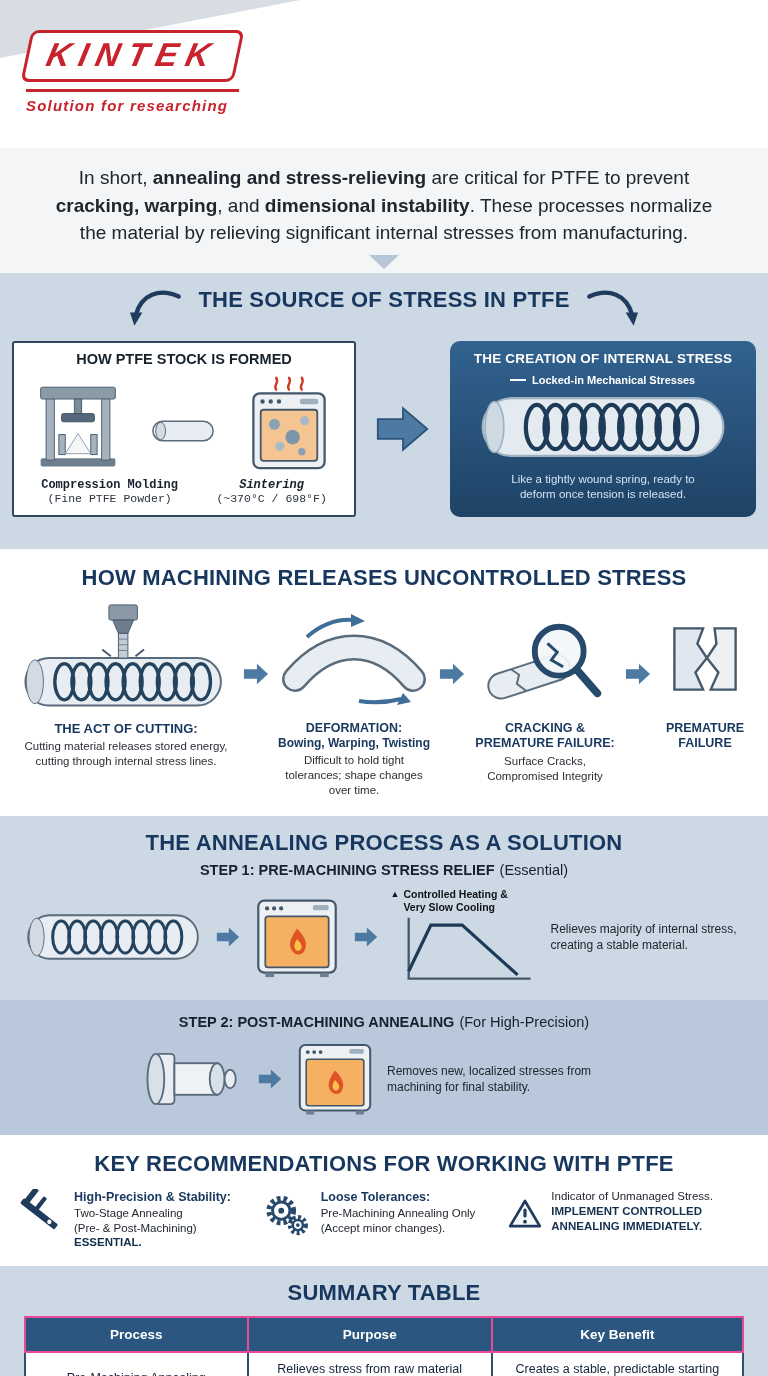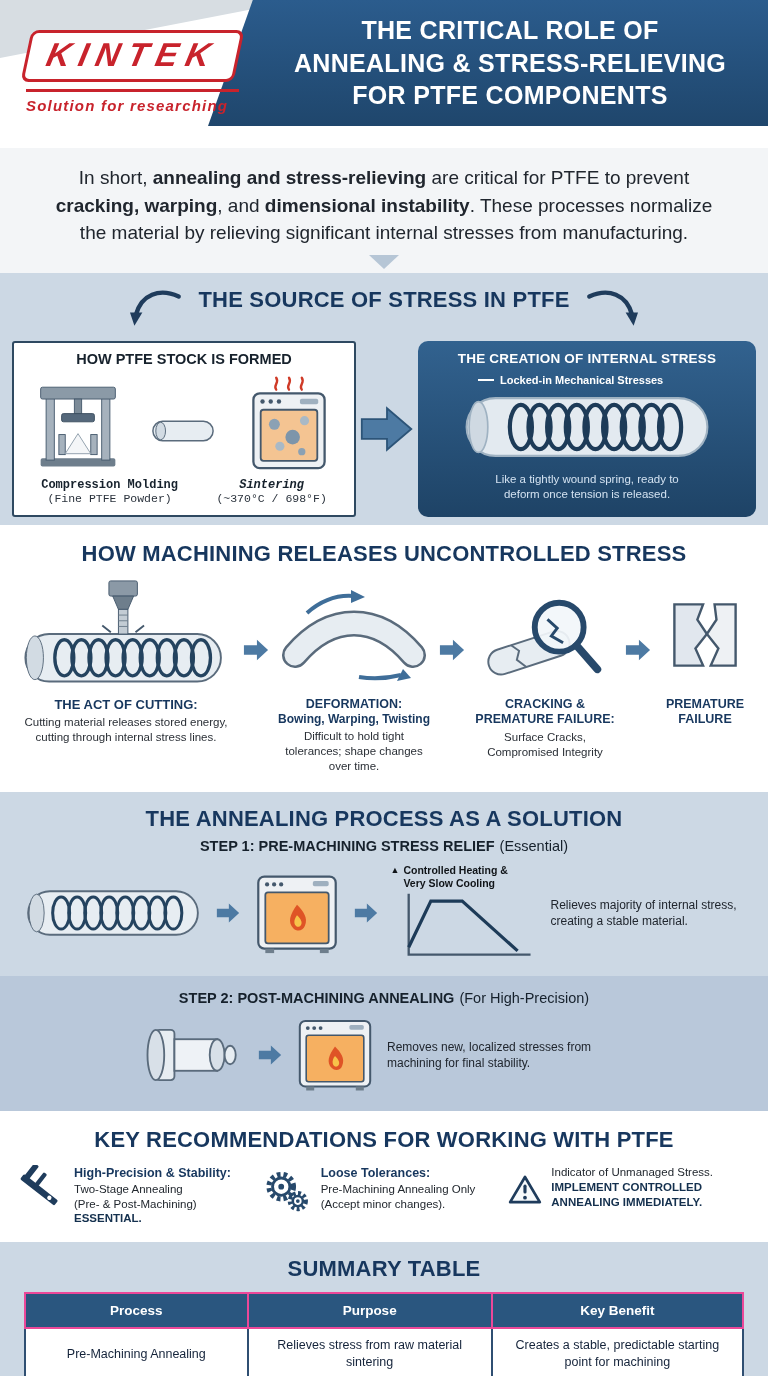--- a/index.html
+++ b/index.html
@@ -39,23 +39,23 @@
   .intro{background:#f3f5f7;padding:16px 40px 4px;text-align:center;}
   .intro p{font-size:19px;line-height:1.45;color:#20262e;}
   .intro b{font-weight:800;}
   .down-tri{width:0;height:0;border-left:15px solid transparent;border-right:15px solid transparent;
     border-top:14px solid #b6c6d6;margin:8px auto 0;}
 
   
   .sec-title{font-size:22px;font-weight:800;color:var(--navy);text-align:center;letter-spacing:.2px;}
 
   
-  .s1{background:var(--sec-bg);padding:14px 12px 8px;}
+  .s1{background:var(--sec-bg);padding:14px 12px 32px;}
   .s1-title-row{display:flex;align-items:flex-start;justify-content:center;gap:14px;}
-  .s1-boxes{display:flex;align-items:stretch;gap:4px;margin-top:12px;}
+  .s1-boxes{display:flex;align-items:stretch;gap:20px;margin-top:12px;}
   .box-left{flex:0 0 344px;background:#fff;border:2px solid #2e4961;border-radius:3px;
     padding:8px 8px 10px;display:flex;flex-direction:column;}
   .box-left h3{font-size:14.5px;font-weight:800;color:#16212c;text-align:center;}
   .icons-row{display:flex;justify-content:space-around;align-items:flex-end;margin-top:8px;flex:1;}
   .labels-row{display:flex;justify-content:space-around;margin-top:8px;text-align:center;font-family:Liberation Mono, monospace;}
   .lbl-b{font-size:12px;font-weight:800;color:#16212c;}
   .lbl-s{font-size:11.5px;color:#2a323c;}
   .lbl-i{font-style:italic;}
   .mid-arrow{align-self:center;flex:0 0 54px;}
   .box-right{flex:1;background:linear-gradient(180deg,#32628f,#1e4366);border-radius:10px;
@@ -110,25 +110,20 @@
 
 <div class="page">
 
   <header class="hdr">
     <div class="hdr-corner"></div>
     <div class="logo-block">
       <div class="logo-box">
         <span class="logo-text">KINTEK</span>
       </div>
       <div class="tagline">Solution for researching</div>
-    </div>
-    <div class="banner">
-      <div class="banner-line">THE CRITICAL ROLE OF</div>
-      <div class="banner-line">ANNEALING &amp; STRESS-RELIEVING</div>
-      <div class="banner-line">FOR PTFE COMPONENTS</div>
     </div>
   </header>
 
   <section class="intro">
     <p><span>In short, </span><b>annealing and stress-relieving</b><span> are critical for PTFE to prevent </span><b>cracking, warping</b><span>, and </span><b>dimensional instability</b><span>. These processes normalize the material by relieving significant internal stresses from manufacturing.</span></p>
     <div class="down-tri"></div>
   </section>
 
   <section class="s1">
     <div class="s1-title-row">

